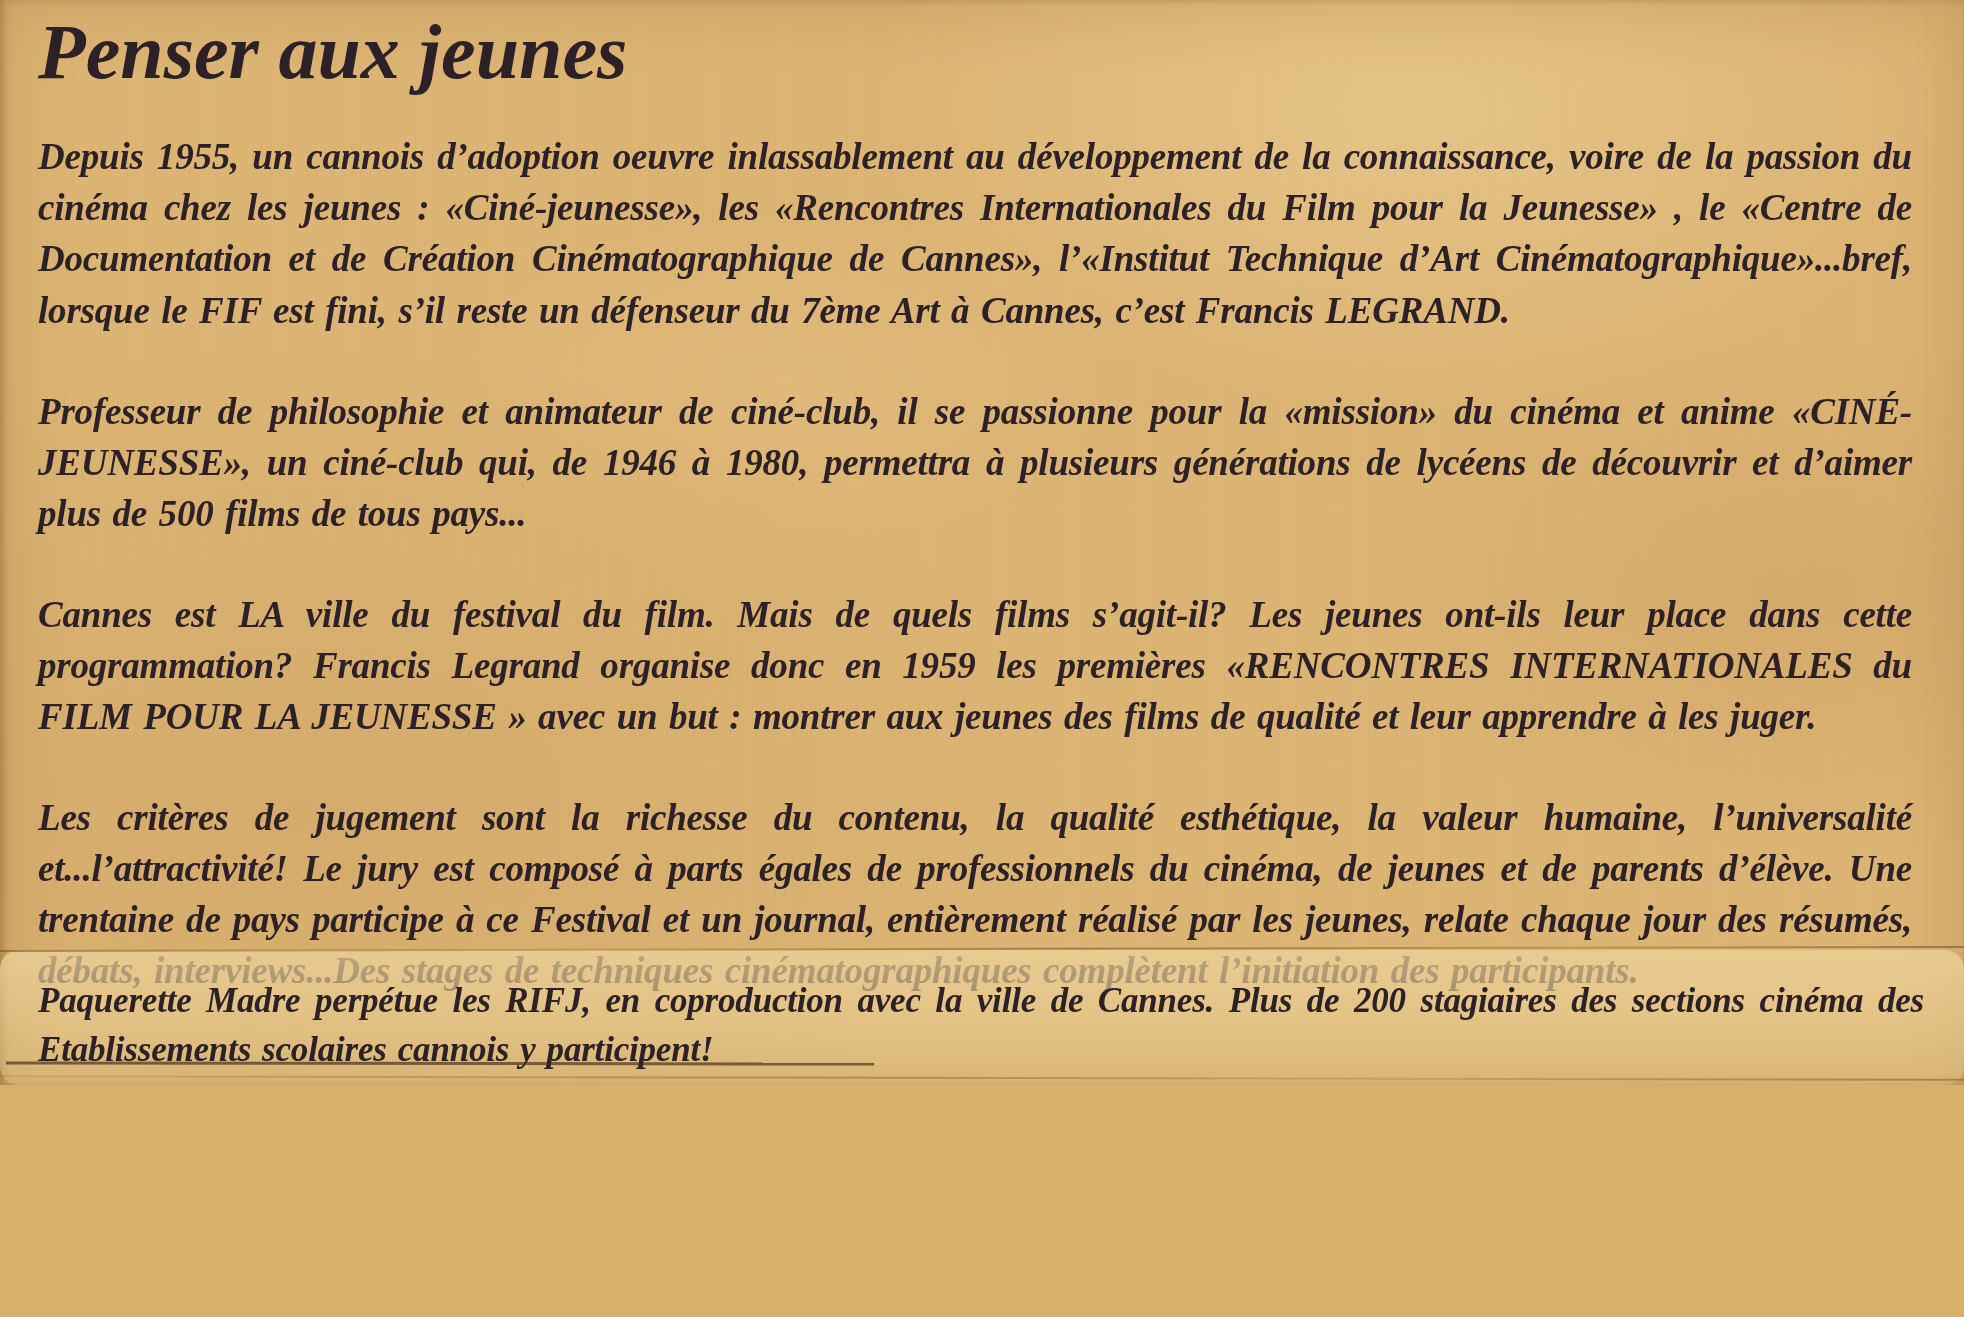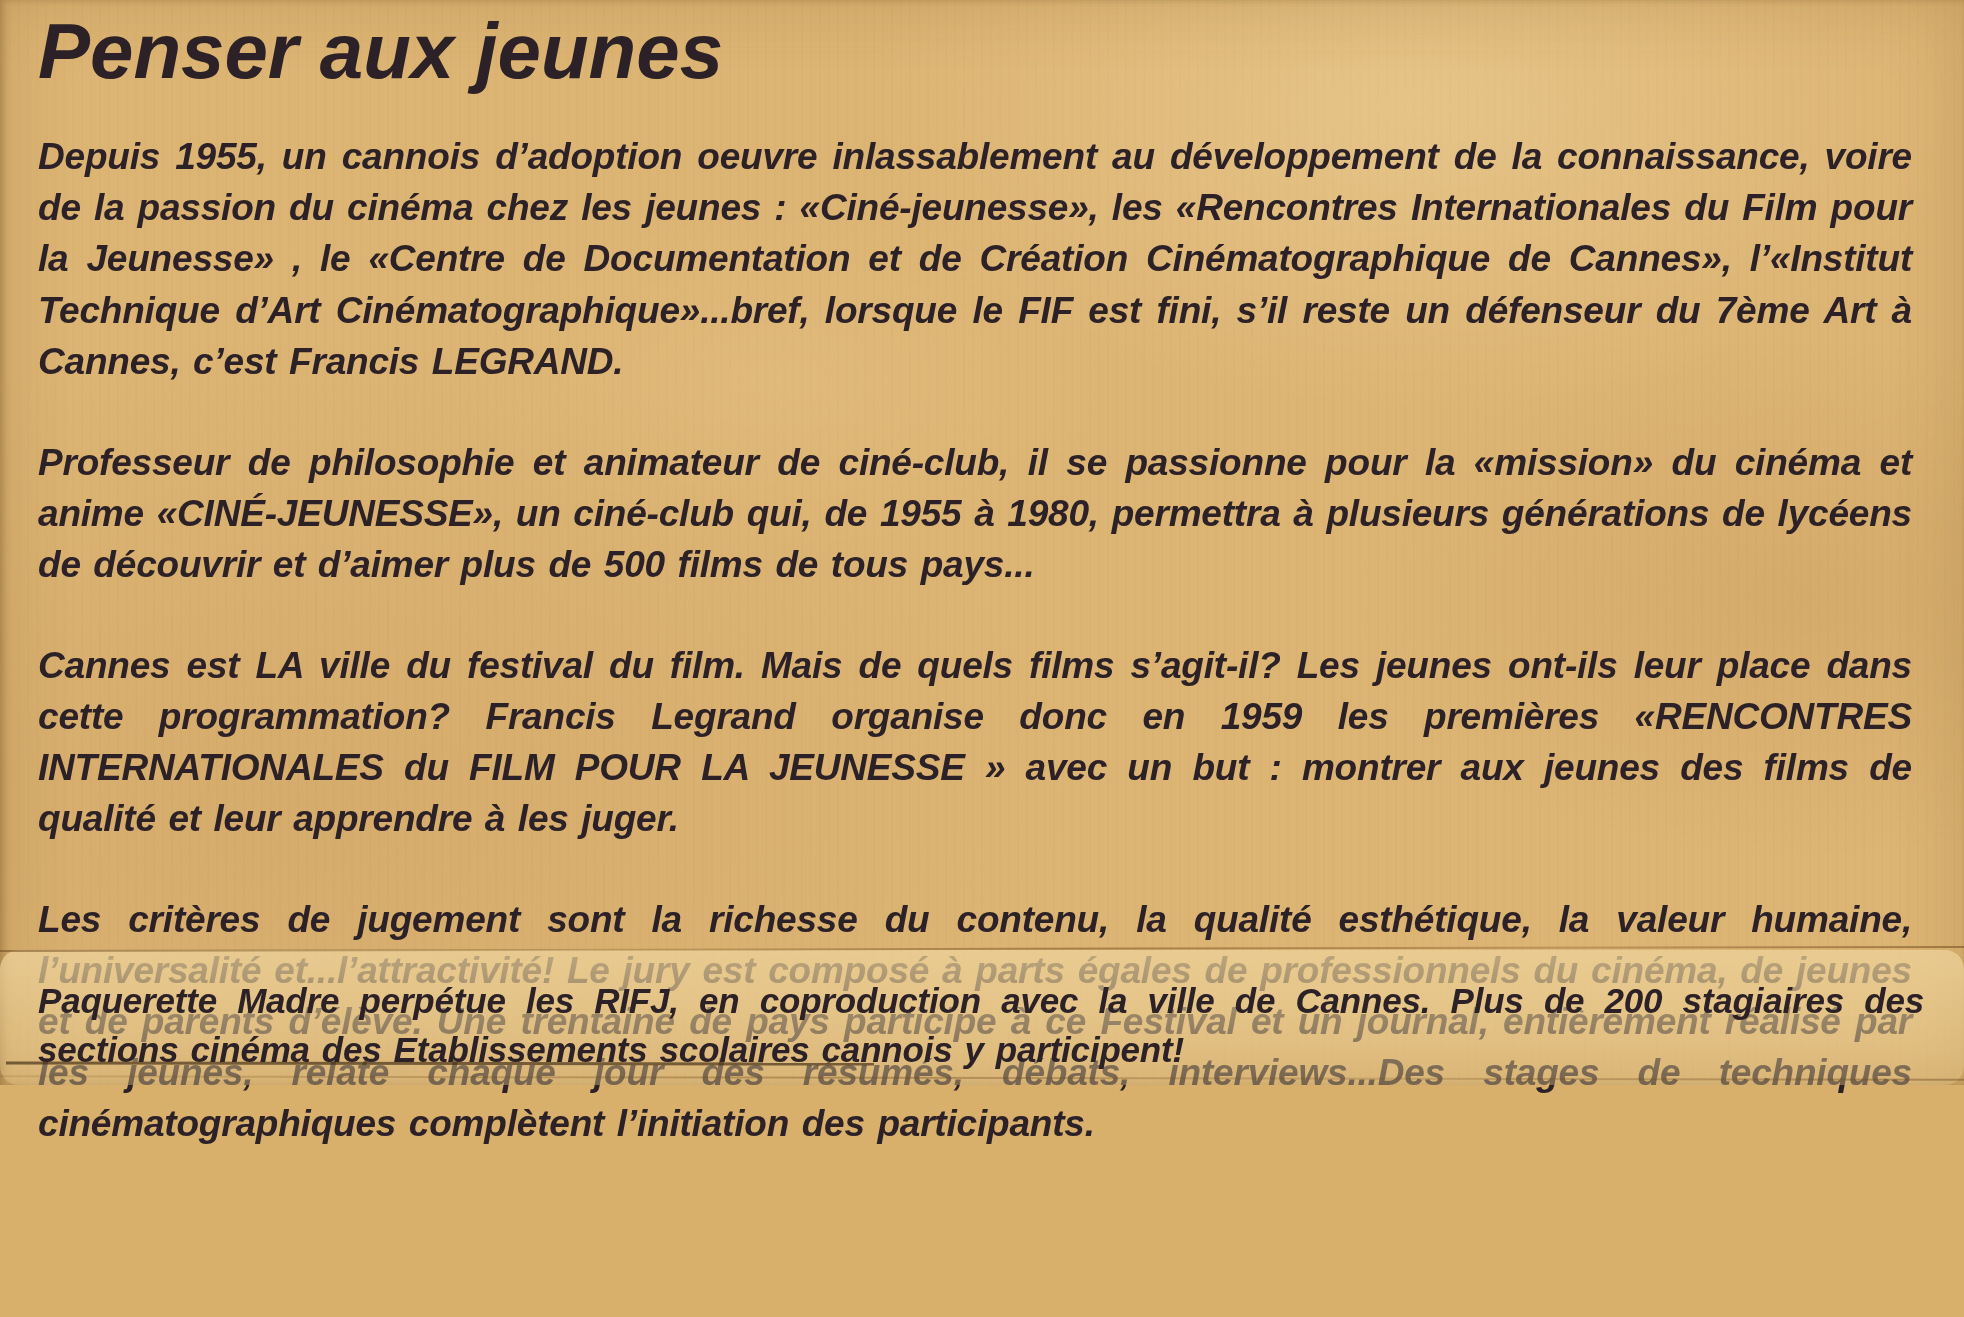--- a/index.html
+++ b/index.html
@@ -11,21 +11,21 @@
     height: 1317px;
     overflow: hidden;
     background: #d8b06c;
   }
   .page {
     position: relative;
     width: 1964px;
     height: 1085px;
     box-sizing: border-box;
     padding: 8px 40px 0 38px;
-    font-family: Liberation Sans, sans-serif;
+    font-family: Liberation Serif, serif;
     color: #2b2127;
     background-color: #dcb473;
     background-image:
       radial-gradient(ellipse 900px 500px at 72% 10%, rgba(255, 236, 190, 0.28), transparent 62%),
       radial-gradient(ellipse 1300px 800px at 15% 75%, rgba(150, 100, 40, 0.10), transparent 60%),
       radial-gradient(ellipse 700px 400px at 92% 55%, rgba(160, 110, 50, 0.13), transparent 65%),
       radial-gradient(ellipse 500px 260px at 40% 35%, rgba(255, 230, 180, 0.12), transparent 70%),
       repeating-linear-gradient(90deg, rgba(120, 80, 30, 0.025) 0 2px, transparent 2px 9px);
     box-shadow: inset 0 0 70px rgba(110, 70, 20, 0.20), inset 4px 0 6px rgba(80, 50, 15, 0.25);
   }
@@ -98,21 +98,21 @@
 </style>
 </head>
 <body>
 
 <div class="page">
 
   <h1 class="title">Penser aux jeunes</h1>
 
   <p class="para">Depuis 1955, un cannois d’adoption oeuvre inlassablement au développement de la connaissance, voire de la passion du cinéma chez les jeunes : «Ciné-jeunesse», les «Rencontres Internationales du Film pour la Jeunesse» , le «Centre de Documentation et de Création Cinématographique de Cannes», l’«Institut Technique d’Art Cinématographique»...bref, lorsque le FIF est fini, s’il reste un défenseur du 7ème Art à Cannes, c’est Francis LEGRAND.</p>
 
-  <p class="para">Professeur de philosophie et animateur de ciné-club, il se passionne pour la «mission» du cinéma et anime «CINÉ-JEUNESSE», un ciné-club qui, de 1955 à 1980, permettra à plusieurs générations de lycéens de découvrir et d’aimer plus de 500 films de tous pays...</p>
+  <p class="para">Professeur de philosophie et animateur de ciné-club, il se passionne pour la «mission» du cinéma et anime «CINÉ-JEUNESSE», un ciné-club qui, de 1946 à 1980, permettra à plusieurs générations de lycéens de découvrir et d’aimer plus de 500 films de tous pays...</p>
 
   <p class="para">Cannes est LA ville du festival du film. Mais de quels films s’agit-il? Les jeunes ont-ils leur place dans cette programmation? Francis Legrand organise donc en 1959 les premières «RENCONTRES INTERNATIONALES du FILM POUR LA JEUNESSE » avec un but : montrer aux jeunes des films de qualité et leur apprendre à les juger.</p>
 
   <p class="para">Les critères de jugement sont la richesse du contenu, la qualité esthétique, la valeur humaine, l’universalité et...l’attractivité! Le jury est composé à parts égales de professionnels du cinéma, de jeunes et de parents d’élève. Une trentaine de pays participe à ce Festival et un journal, entièrement réalisé par les jeunes, relate chaque jour des résumés, débats, interviews...Des stages de techniques cinématographiques complètent l’initiation des participants.</p>
 
 
   <div class="strip">
     <div class="seam-top"></div>
     <p class="para">Paquerette Madre perpétue les RIFJ, en coproduction avec la ville de Cannes. Plus de 200 stagiaires des sections cinéma des Etablissements scolaires cannois y participent!</p>
     <div class="seam-bottom-left"></div>

